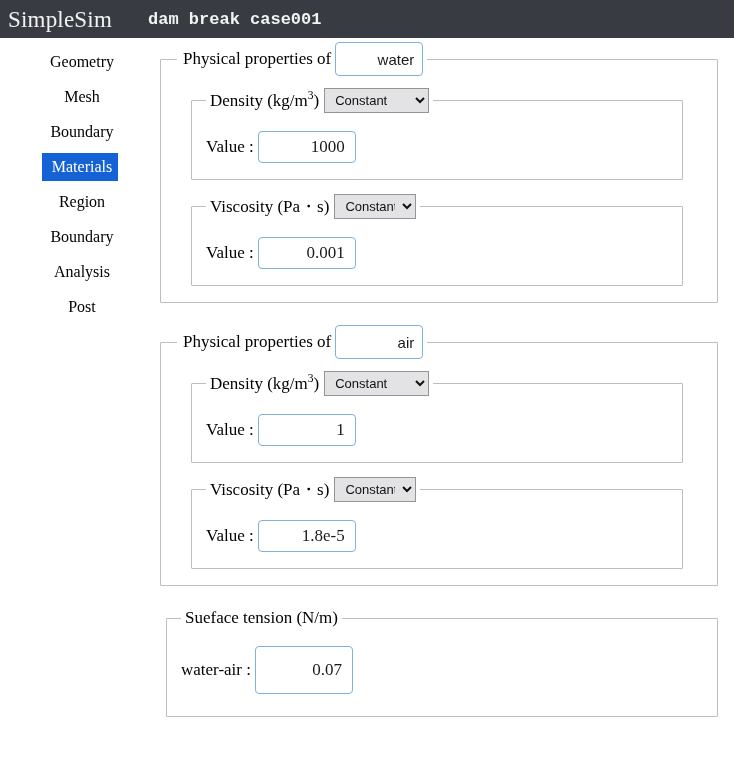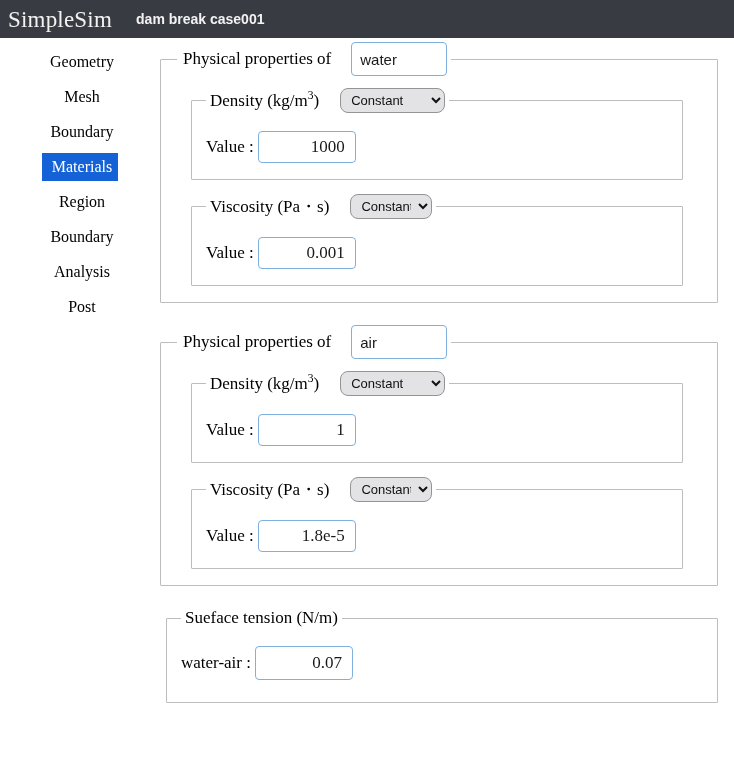--- a/index.html
+++ b/index.html
@@ -26,24 +26,24 @@
   }
   .app-title {
     color: #f2f2f2;
     font-family: "Liberation Serif", serif;
     font-size: 23px;
     line-height: 1;
     letter-spacing: 0.2px;
   }
   .case-title {
     color: #f2f2f2;
-    font-family: Liberation Sans, sans-serif;
-    font-size: 14px;
+    font-family: Liberation Mono, monospace;
+    font-size: 17px;
     font-weight: bold;
-    margin-left: 24px;
+    margin-left: 36px;
     line-height: 1;
   }
 
   
   .shell {
     display: flex;
     align-items: flex-start;
     height: 728px;
   }
 
@@ -86,21 +86,21 @@
     margin: 0;
     padding: 0;
     box-sizing: border-box;
   }
   legend {
     font-family: "Liberation Serif", serif;
     font-size: 17px;
     padding: 0 4px 0 4px;
     display: flex;
     align-items: center;
-    gap: 16px;
+    gap: 0px;
   }
   legend .legend-text { white-space: nowrap; }
 
   .material-group {
     padding: 10px 16px 16px 16px;
     margin-bottom: 22px;
   }
   .material-group > legend {
     font-size: 17px;
     padding-left: 6px;
@@ -138,48 +138,49 @@
     font-size: 15px;
     color: #1a1a1a;
     border: 1px solid #7eb0e0;
     border-radius: 4px;
     background: #ffffff;
     padding: 5px 8px;
     box-sizing: border-box;
     outline: none;
   }
   input.name-input {
-    width: 96px;
+    width: 88px;
     height: 34px;
     margin-left: 4px;
+    text-align: right;
   }
   input.value-input {
     width: 98px;
     height: 32px;
     text-align: right;
     font-family: "Liberation Serif", serif;
     font-size: 17px;
     padding-right: 10px;
   }
   input.tension-input {
     width: 98px;
-    height: 34px;
+    height: 48px;
     text-align: right;
     font-family: "Liberation Serif", serif;
     font-size: 17px;
     padding-right: 10px;
   }
 
   select.kind-select {
     font-family: "Liberation Sans", sans-serif;
     font-size: 13px;
     color: #111111;
     background-color: #e3e3e6;
     border: 1px solid #949494;
-    border-radius: 8px;
+    border-radius: 0;
     padding: 3px 4px 3px 6px;
     margin-left: 5px;
     box-sizing: border-box;
     outline: none;
   }
   select.wide { width: 105px; }
   select.narrow { width: 82px; }
 
   sup { font-size: 0.68em; line-height: 0; }
 </style>

